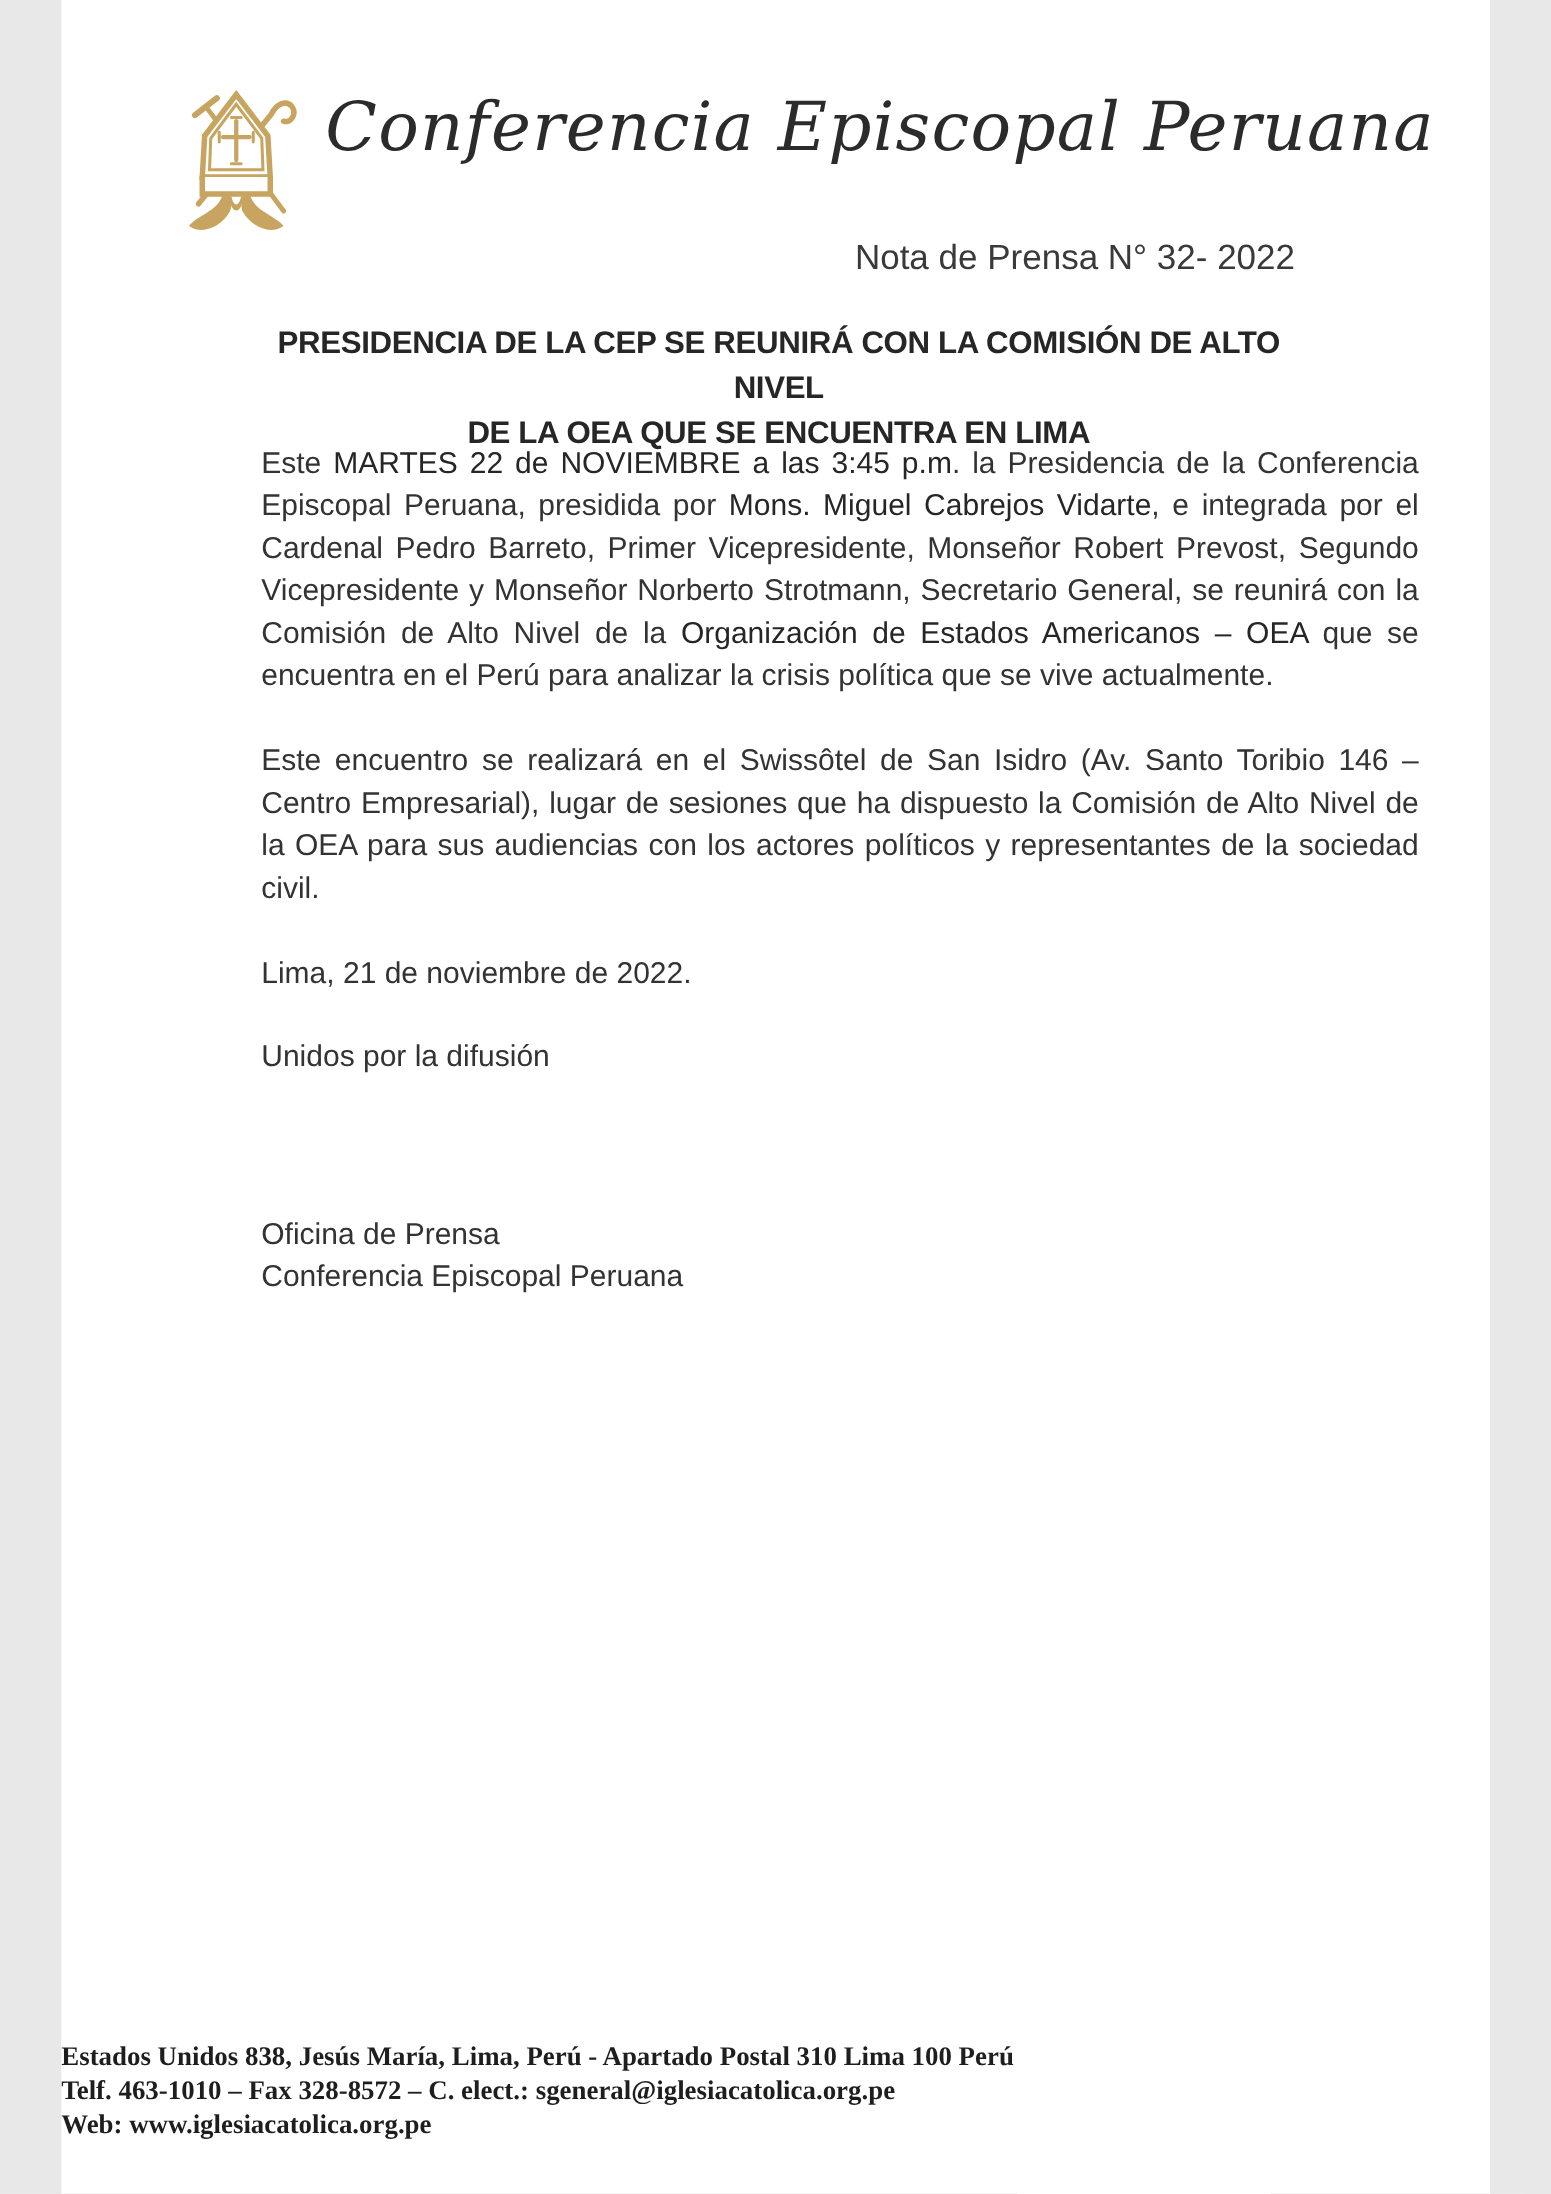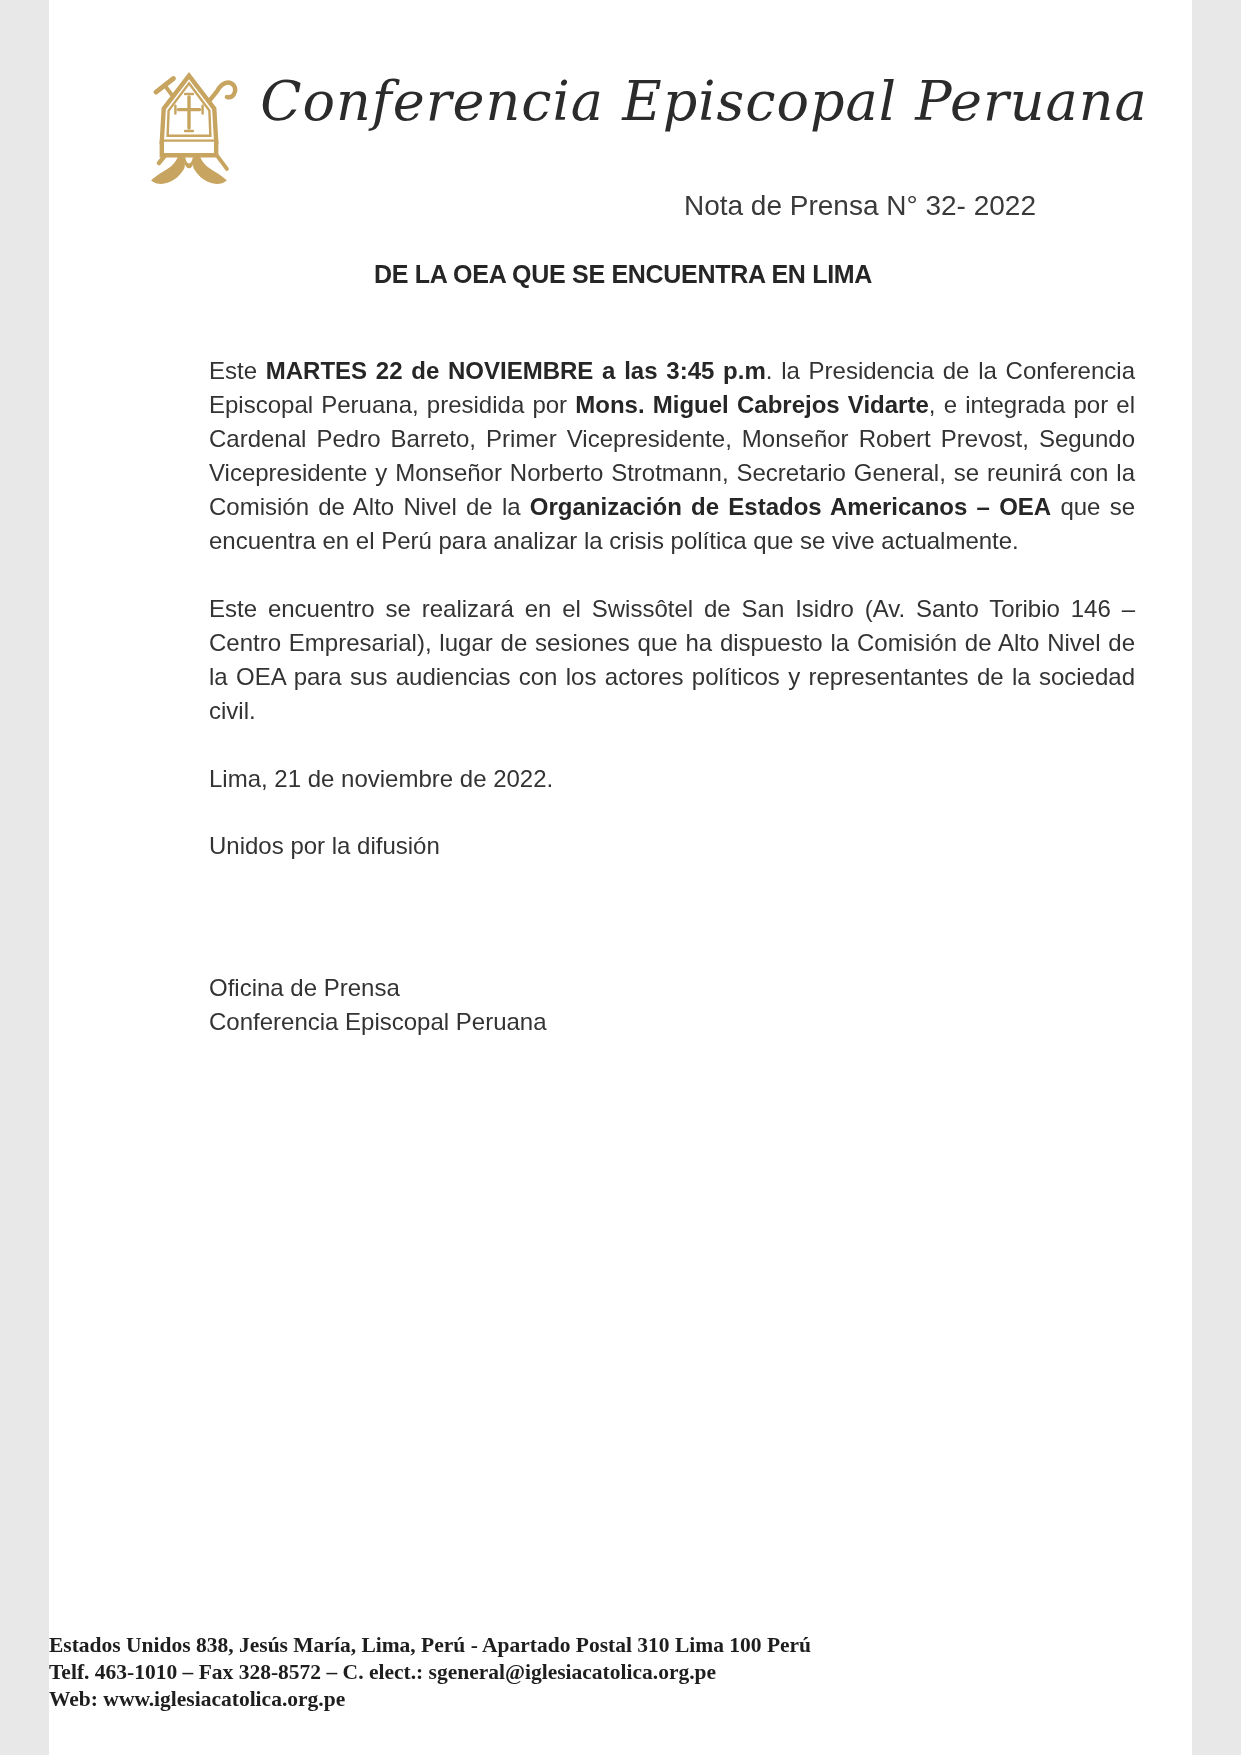--- a/index.html
+++ b/index.html
@@ -69,21 +69,21 @@
     width: 926px;
     font-size: 24px;
     line-height: 34px;
     color: #333333;
   }
   .para {
     text-align: justify;
     margin: 0;
   }
   .para + .para { margin-top: 34px; }
-  .b { font-weight: 700; color: #262626; }
+  .b { font-weight: 400; color: #262626; }
   .date-line   { margin-top: 34px; }
   .thanks-line { margin-top: 33px; }
   .signature   { margin-top: 108px; line-height: 34px; }
 
   
   .footer {
     position: absolute;
     top: 1632px;
     left: 0;
     width: 100%;
@@ -121,20 +121,21 @@
       <path d="M66,96 C70,110 84,112 94,122 C84,130 68,124 60,110 C58,104 60,98 62,96 Z" fill="#c7a45f" stroke="none"></path>
       <path d="M50,98 C52,108 58,108 60,98 C58,112 52,112 50,98 Z" fill="#c7a45f" stroke="#c7a45f" stroke-width="2"></path>
     </svg>
   </div>
 
   <div class="org-title">Conferencia Episcopal Peruana</div>
 
   <div class="press-note">Nota de Prensa N° 32- 2022</div>
 
   <div class="headline">
+    <div>PRESIDENCIA DE LA CEP SE REUNIRÁ CON LA COMISIÓN DE ALTO NIVEL</div>
     <div>DE LA OEA QUE SE ENCUENTRA EN LIMA</div>
   </div>
 
   <div class="body-text">
 
     <p class="para"><span>Este </span><span class="b">MARTES 22 de NOVIEMBRE a las 3:45 p.m</span><span>. la Presidencia de la Conferencia Episcopal Peruana, presidida por </span><span class="b">Mons. Miguel Cabrejos Vidarte</span><span>, e integrada por el Cardenal Pedro Barreto, Primer Vicepresidente, Monseñor Robert Prevost, Segundo Vicepresidente y Monseñor Norberto Strotmann, Secretario General, se reunirá con la Comisión de Alto Nivel de la </span><span class="b">Organización de Estados Americanos – OEA</span><span> que se encuentra en el Perú para analizar la crisis política que se vive actualmente.</span></p>
 
     <p class="para">Este encuentro se realizará en el Swissôtel de San Isidro (Av. Santo Toribio 146 – Centro Empresarial), lugar de sesiones que ha dispuesto la Comisión de Alto Nivel de la OEA para sus audiencias con los actores políticos y representantes de la sociedad civil.</p>
 
     <div class="date-line">Lima, 21 de noviembre de 2022.</div>

